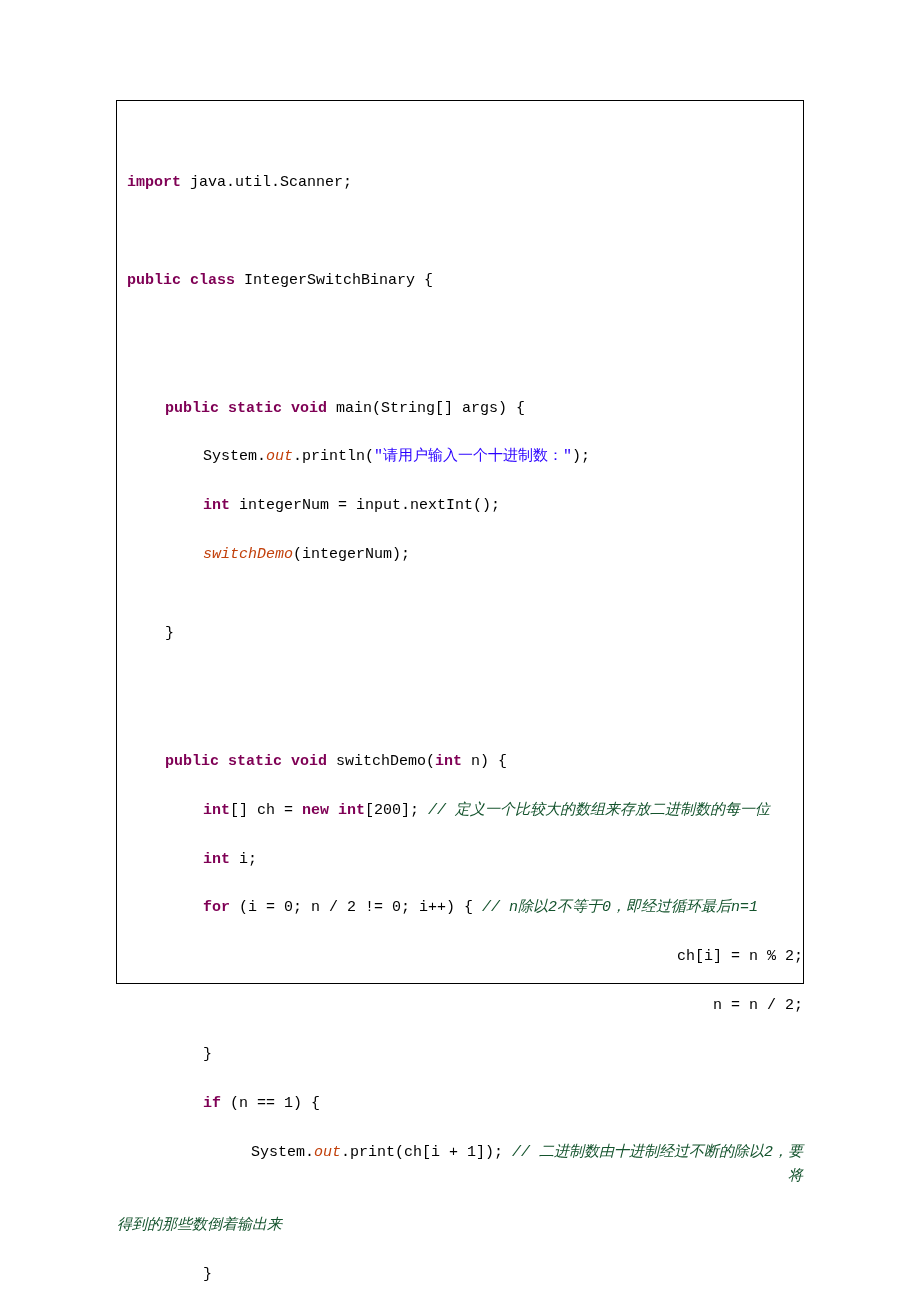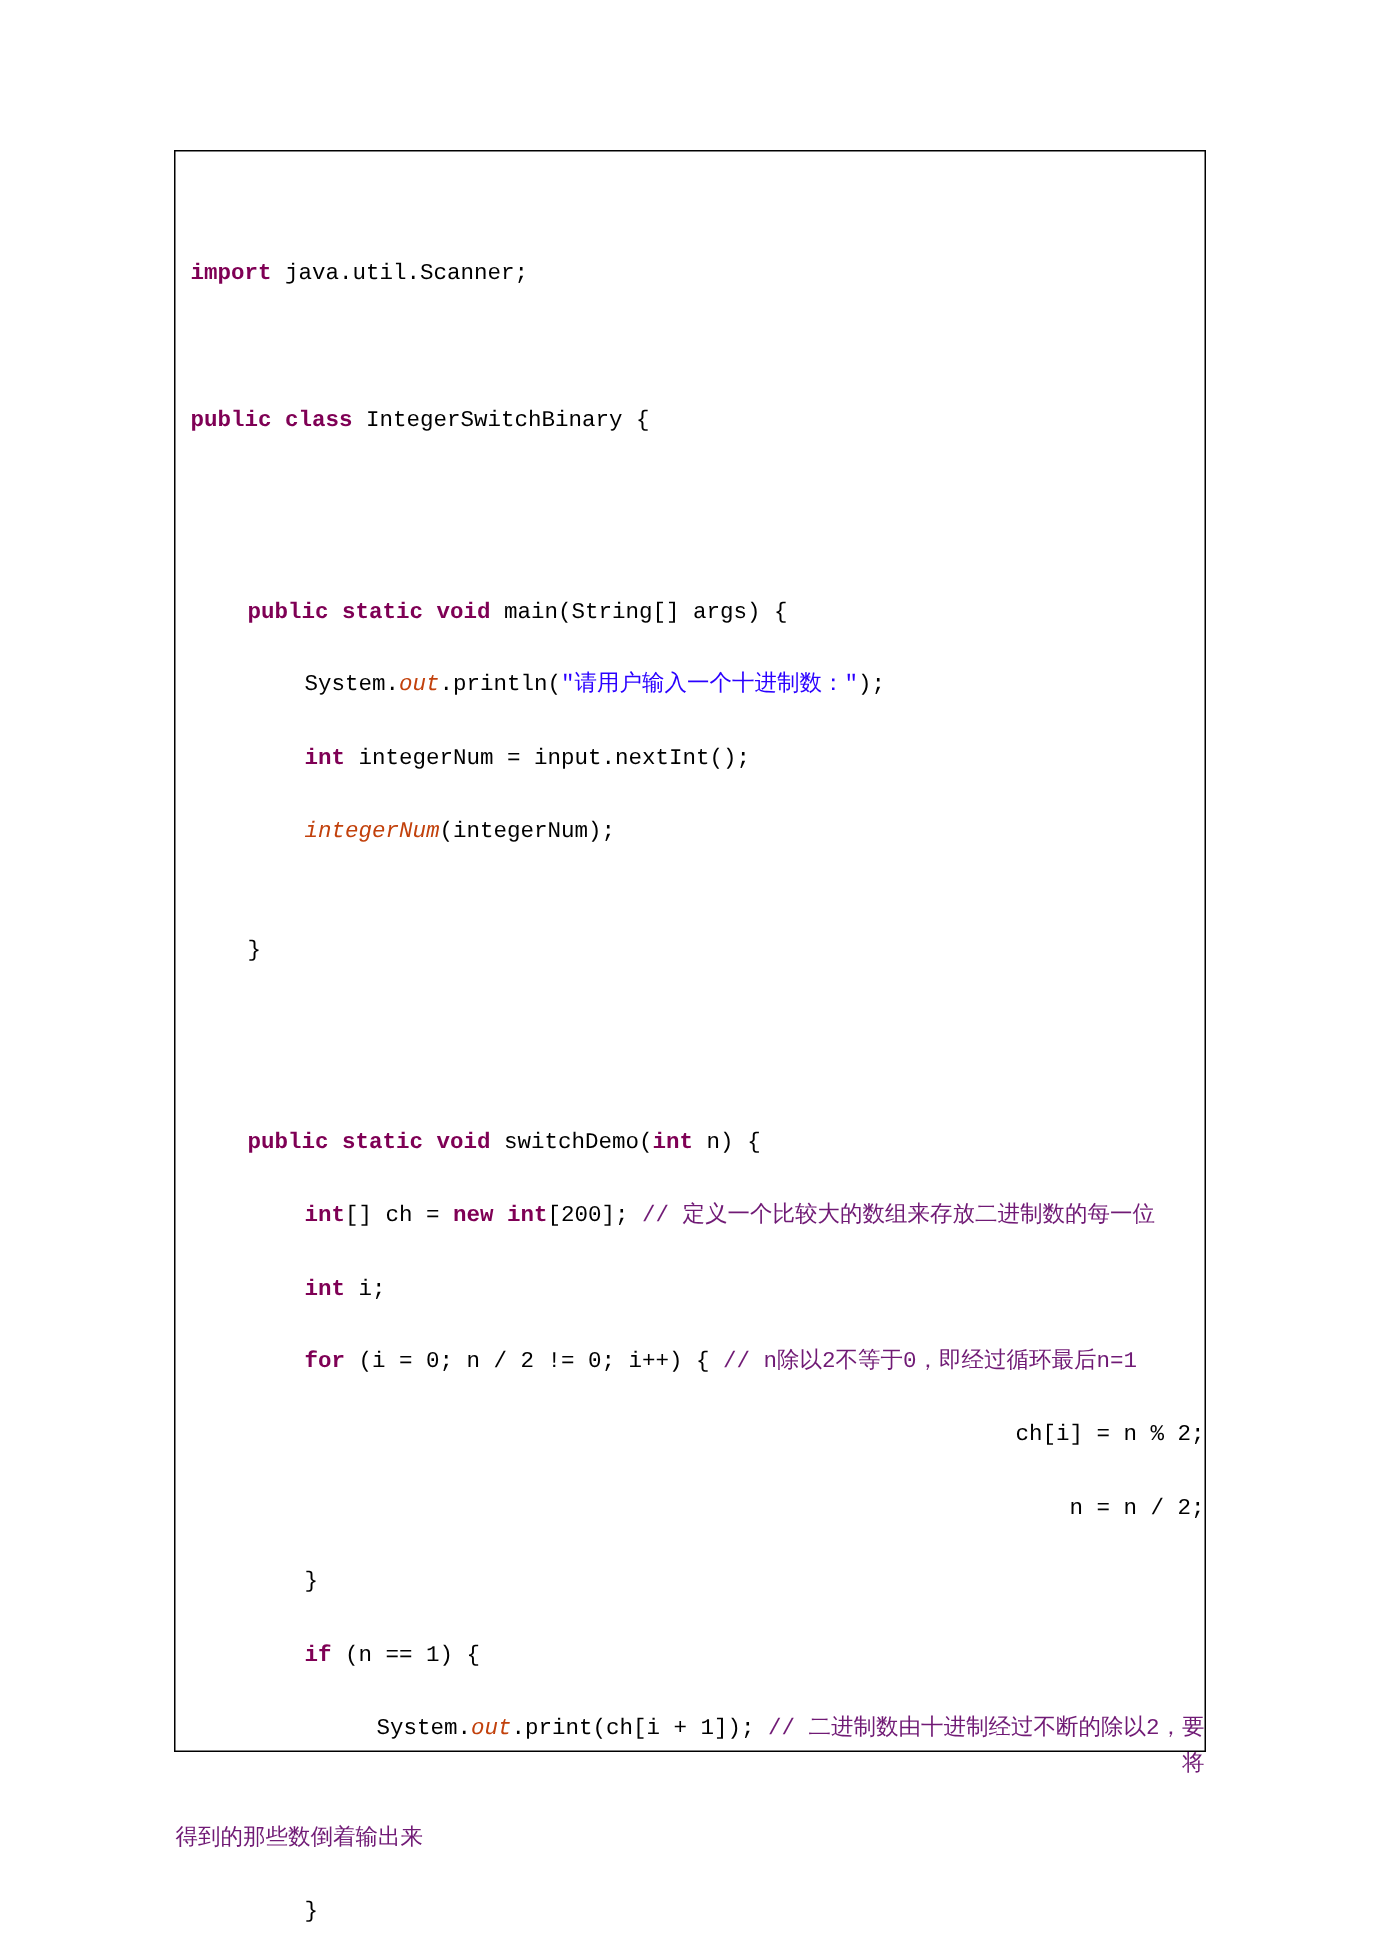--- a/index.html
+++ b/index.html
@@ -15,58 +15,58 @@
     min-height: 1302px;
     box-sizing: border-box;
     padding: 0;
     position: relative;
   }
   .frame {
     position: absolute;
     left: 116px;
     top: 100px;
     width: 688px;
-    height: 1068px;
+    height: 884px;
     border: 1px solid #000;
     box-sizing: border-box;
     padding-top: 70px;
     padding-left: 0;
   }
   pre.code {
     margin: 0;
     white-space: pre-wrap;
     font-family: "Courier New", Consolas, monospace;
     font-size: 15px;
     line-height: 1.63;
     padding: 0 0 0 0;
   }
   .kw { color: #7f0055; font-weight: bold; }
   .fld { color: #c2410c; font-style: italic; }
   .str { color: #2a00ff; }
-  .cmt { color: #701a75; }
+  .cmt { color: #14532d; font-style: italic; }
   .txt { color: #000; }
   .line { display: block; padding-left: 10px; }
   .indent1 { padding-left: 48px; margin-top: 30px; }
   .indent2 { padding-left: 86px; }
   .indent3 { padding-left: 124px; text-align: right; }
   .wrap { padding-left: 0px; }
 </style>
 </head>
 <body>
 
 <div class="page">
   <div class="frame">
     <pre class="code"><span class="line"><span class="kw">import</span><span class="txt"> java.util.Scanner;</span></span>
 <span class="line"> </span>
 <span class="line"><span class="kw">public class</span><span class="txt"> IntegerSwitchBinary {</span></span>
 <span class="line"> </span>
 <span class="line indent1"><span class="kw">public static void</span><span class="txt"> main(String[] args) {</span></span>
 <span class="line indent2"><span class="txt">System.</span><span class="fld">out</span><span class="txt">.println(</span><span class="str">"请用户输入一个十进制数："</span><span class="txt">);</span></span>
 <span class="line indent2"><span class="kw">int</span><span class="txt"> integerNum = input.nextInt();</span></span>
-<span class="line indent2"><span class="fld">integerNum</span><span class="txt">(integerNum);</span></span>
+<span class="line indent2"><span class="fld">switchDemo</span><span class="txt">(integerNum);</span></span>
 <span class="line indent1"><span class="txt">}</span></span>
 <span class="line"> </span>
 <span class="line indent1"><span class="kw">public static void</span><span class="txt"> switchDemo(</span><span class="kw">int</span><span class="txt"> n) {</span></span>
 <span class="line indent2"><span class="kw">int</span><span class="txt">[] ch = </span><span class="kw">new int</span><span class="txt">[200]; </span><span class="cmt">// 定义一个比较大的数组来存放二进制数的每一位</span></span>
 <span class="line indent2"><span class="kw">int</span><span class="txt"> i;</span></span>
 <span class="line indent2"><span class="kw">for</span><span class="txt"> (i = 0; n / 2 != 0; i++) { </span><span class="cmt">// n除以2不等于0，即经过循环最后n=1</span></span>
 <span class="line indent3"><span class="txt">ch[i] = n % 2;</span></span>
 <span class="line indent3"><span class="txt">n = n / 2;</span></span>
 <span class="line indent2"><span class="txt">}</span></span>
 <span class="line indent2"><span class="kw">if</span><span class="txt"> (n == 1) {</span></span>

